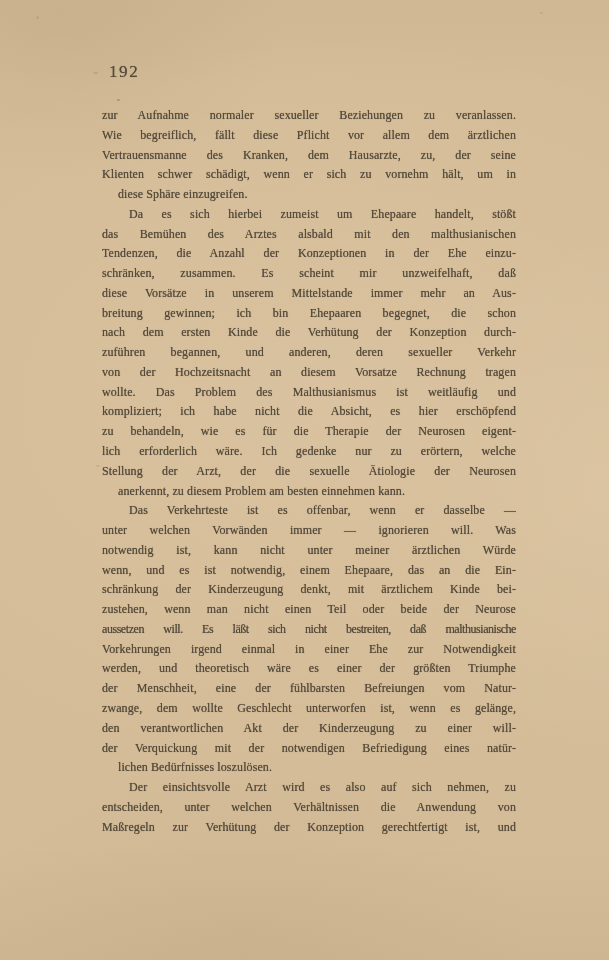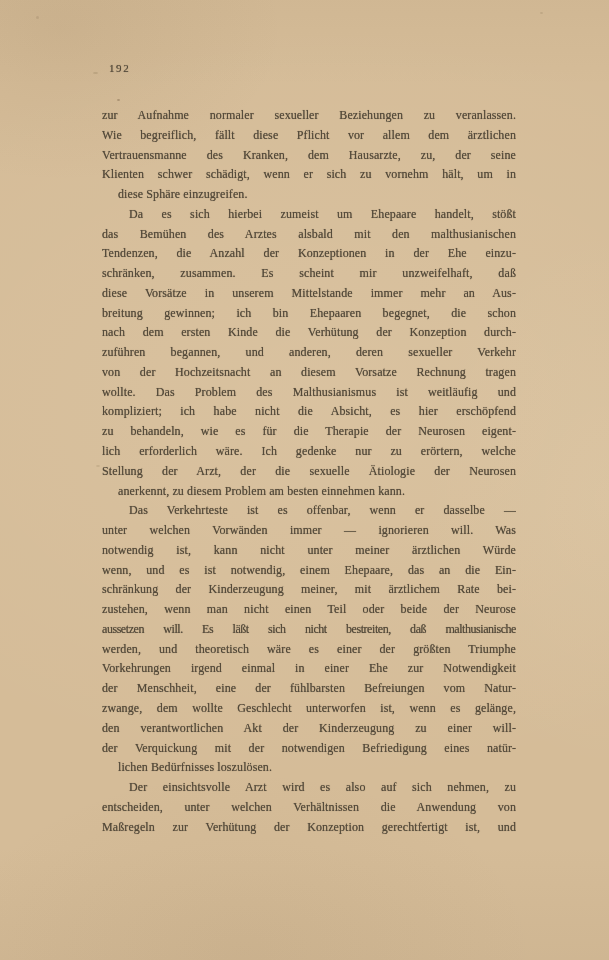--- a/index.html
+++ b/index.html
@@ -20,21 +20,21 @@
       radial-gradient(ellipse 900px 620px at 55% 42%, rgba(255,246,226,0.10), rgba(0,0,0,0) 62%),
       radial-gradient(ellipse 320px 220px at 10% 3%, rgba(112,86,52,0.08), rgba(0,0,0,0) 70%),
       radial-gradient(ellipse 260px 380px at 100% 52%, rgba(255,244,220,0.09), rgba(0,0,0,0) 72%),
       radial-gradient(ellipse 420px 260px at 40% 99%, rgba(118,92,58,0.06), rgba(0,0,0,0) 70%),
       linear-gradient(180deg, rgba(120,95,60,0.05) 0%, rgba(0,0,0,0) 9%, rgba(0,0,0,0) 88%, rgba(110,85,55,0.06) 100%);
   }
   .page-number {
     position: absolute;
     left: 109px;
     top: 62px;
-    font-size: 11px;
+    font-size: 17px;
     letter-spacing: 1.6px;
     color: var(--ink);
     text-shadow: 0 0 0.8px rgba(84,74,58,0.75);
   }
   .body-text {
     position: absolute;
     left: 102px;
     top: 106px;
     width: 414px;
     color: var(--ink);
@@ -99,25 +99,25 @@
     <div class="line">wollte. Das Problem des Malthusianismus ist weitläufig und</div>
     <div class="line">kompliziert; ich habe nicht die Absicht, es hier erschöpfend</div>
     <div class="line">zu behandeln, wie es für die Therapie der Neurosen eigent-</div>
     <div class="line">lich erforderlich wäre. Ich gedenke nur zu erörtern, welche</div>
     <div class="line">Stellung der Arzt, der die sexuelle Ätiologie der Neurosen</div>
     <div class="line pend">anerkennt, zu diesem Problem am besten einnehmen kann.</div>
     <div class="line indent">Das Verkehrteste ist es offenbar, wenn er dasselbe —</div>
     <div class="line">unter welchen Vorwänden immer — ignorieren will. Was</div>
     <div class="line">notwendig ist, kann nicht unter meiner ärztlichen Würde</div>
     <div class="line">wenn, und es ist notwendig, einem Ehepaare, das an die Ein-</div>
-    <div class="line">schränkung der Kinderzeugung meiner, mit ärztlichem Rate bei-</div>
+    <div class="line">schränkung der Kinderzeugung denkt, mit ärztlichem Kinde bei-</div>
     <div class="line">zustehen, wenn man nicht einen Teil oder beide der Neurose</div>
     <div class="line tight">aussetzen will. Es läßt sich nicht bestreiten, daß malthusianische</div>
+    <div class="line">Vorkehrungen irgend einmal in einer Ehe zur Notwendigkeit</div>
     <div class="line">werden, und theoretisch wäre es einer der größten Triumphe</div>
-    <div class="line">Vorkehrungen irgend einmal in einer Ehe zur Notwendigkeit</div>
     <div class="line">der Menschheit, eine der fühlbarsten Befreiungen vom Natur-</div>
     <div class="line">zwange, dem wollte Geschlecht unterworfen ist, wenn es gelänge,</div>
     <div class="line">den verantwortlichen Akt der Kinderzeugung zu einer will-</div>
     <div class="line">der Verquickung mit der notwendigen Befriedigung eines natür-</div>
     <div class="line pend">lichen Bedürfnisses loszulösen.</div>
     <div class="line indent">Der einsichtsvolle Arzt wird es also auf sich nehmen, zu</div>
     <div class="line">entscheiden, unter welchen Verhältnissen die Anwendung von</div>
     <div class="line">Maßregeln zur Verhütung der Konzeption gerechtfertigt ist, und</div>
   </div>
 </div>

